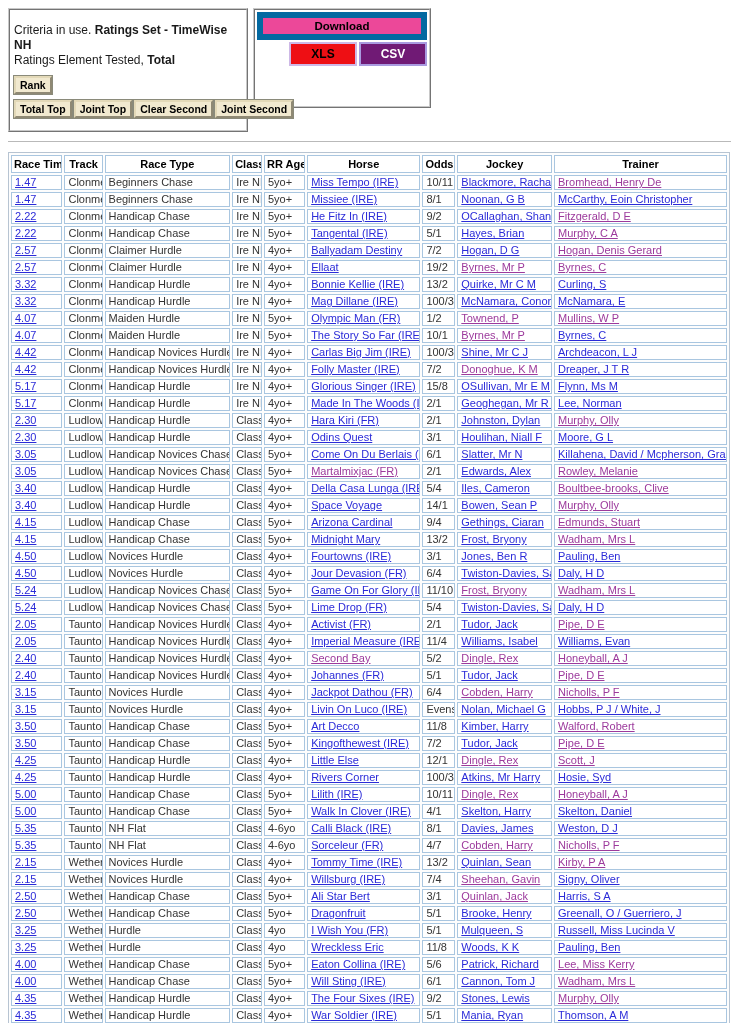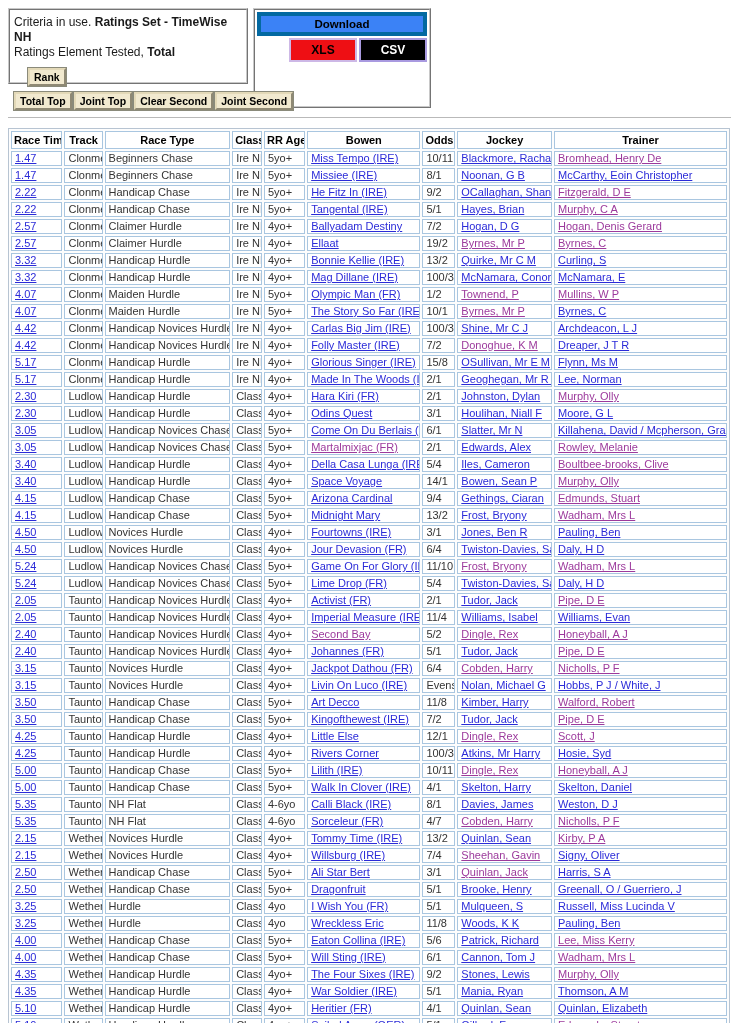--- a/index.html
+++ b/index.html
@@ -1,27 +1,27 @@
 <!DOCTYPE html>
 <html style="--link: #2b2bd8; --visited: #9c3a9c;"><head>
 <meta charset="utf-8">
 <style>
   html,body{margin:0;padding:0;background:#ffffff;}
   body{width:735px;font-family:"Liberation Sans","DejaVu Sans",sans-serif;color:#222;margin:0;padding:8px 4px 8px 8px;box-sizing:border-box;}
   
   .top-area{display:flex;align-items:flex-start;gap:5px;}
-  .criteria-box{width:240px;height:76px;border:2px ridge #c8c8c8;box-sizing:border-box;padding:3px 4px;position:relative;}
+  .criteria-box{width:240px;height:124px;border:2px ridge #c8c8c8;box-sizing:border-box;padding:11px 4px;position:relative;}
   .criteria-text{font-size:12px;line-height:15px;color:#1a1a1a;margin-top:2px;}
   .criteria-text b{font-weight:bold;}
-  .rank-row{margin-top:7px;margin-left:14px;}
+  .rank-row{margin-top:7px;}
   .beige-btn{background:#f1e9cf;border:2px outset #e3d9b8;outline:1px solid #8a8a7a;font-family:"Liberation Sans",sans-serif;font-size:10.5px;font-weight:bold;color:#000;padding:1px 4px;height:18px;cursor:pointer;margin-right:3px;}
   .filter-row{margin-top:5px;white-space:nowrap;}
   .filter-row .beige-btn{margin-right:2px;}
   .download-box{width:178px;height:100px;border:2px ridge #c8c8c8;box-sizing:border-box;background:#fff;padding:2px;}
-  .download-header{background:#3b82f6;border:4px solid #0369a1;font-size:11.5px;font-weight:bold;text-align:center;color:#000;padding:2px 18px;}
+  .download-header{background:#ec4899;border:6px solid #0369a1;font-size:11.5px;font-weight:bold;text-align:center;color:#000;padding:2px 18px;}
   .download-buttons{display:flex;gap:2px;margin-top:2px;padding-left:32px;}
   .dl-btn{flex:1;display:block;text-align:center;font-size:12px;font-weight:bold;text-decoration:none;padding:3px 0;border:2px solid #bcaede;cursor:pointer;}
   hr.divider{border:none;border-top:1px solid #b9b9b9;margin:9px 0 10px 0;}
   
   table.races{border-collapse:separate;border-spacing:2px;width:722px;table-layout:fixed;border:1px solid #b7c4d2;background:#fdfdfd;}
   table.races th{border:1px solid #a9c6e0;background:#fff;font-size:11px;font-weight:bold;color:#000;text-align:center;padding:2px 2px;overflow:hidden;white-space:nowrap;}
   table.races td{border:1px solid #a9c6e0;background:#fff;font-size:11px;color:#333;text-align:left;padding:0px 3px;height:13px;line-height:13px;overflow:hidden;white-space:nowrap;}
   a.lnk{color:var(--link,#2b2bd8);text-decoration:underline;cursor:pointer;}
   a.lnk.visited{color:var(--visited,#9c3a9c);}
 </style>
@@ -41,21 +41,21 @@
     </div>
     <div class="filter-row">
       <button class="beige-btn">Total Top</button><button class="beige-btn">Joint Top</button><button class="beige-btn">Clear Second</button><button class="beige-btn">Joint Second</button>
     </div>
   </div>
 
   <div class="download-box">
     <div class="download-header">Download</div>
     <div class="download-buttons">
       <a class="dl-btn" id="dl-xls" style="background: rgb(238, 15, 20); color: rgb(0, 0, 0); border-color: rgb(205, 184, 230);">XLS</a>
-      <a class="dl-btn" id="dl-csv" style="background: #000000; color: rgb(255, 255, 255); border-color: rgb(169, 154, 224);">CSV</a>
+      <a class="dl-btn" id="dl-csv" style="background: #701a75; color: rgb(255, 255, 255); border-color: rgb(169, 154, 224);">CSV</a>
     </div>
   </div>
 </div>
 
 <hr class="divider">
 
 <table class="races">
   <colgroup>
     <col style="width:50px">
       <col style="width:37px">
@@ -67,21 +67,21 @@
       <col style="width:92px">
       <col style="width:168px">
   </colgroup>
   <thead>
       <tr id="races-head">
         <th>Race Time</th>
         <th>Track</th>
         <th>Race Type</th>
         <th>Class</th>
         <th>RR Age</th>
-        <th>Bowen</th>
+        <th>Horse</th>
         <th>Odds</th>
         <th>Jockey</th>
         <th>Trainer</th>
       </tr>
     </thead>
   <tbody id="races-body">
       <tr>
         <td><a class="lnk">1.47</a></td>
         <td>Clonmel</td>
         <td>Beginners Chase</td>

